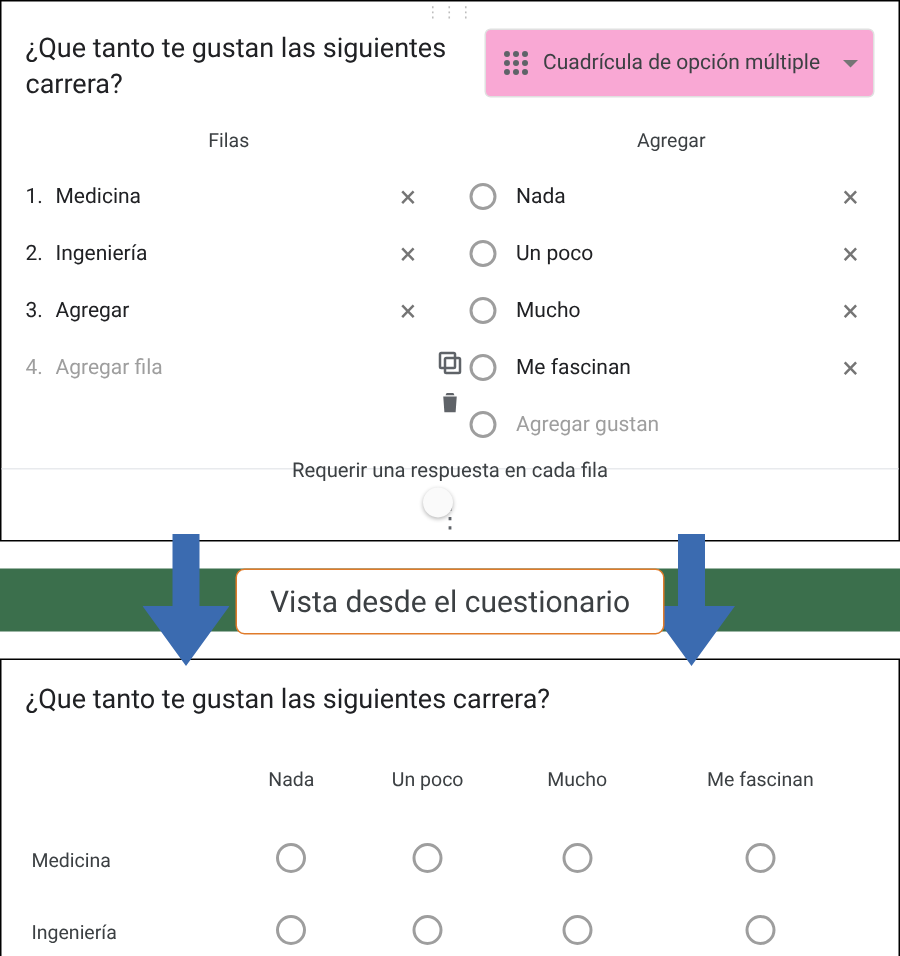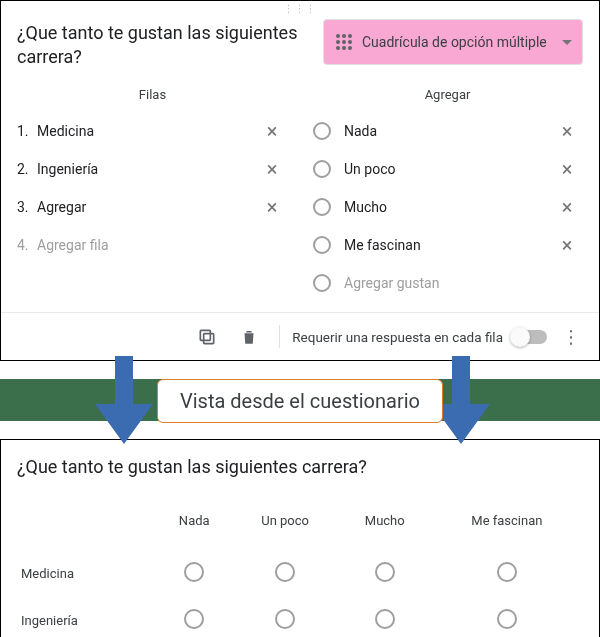--- a/index.html
+++ b/index.html
@@ -112,20 +112,21 @@
   .editor-footer {
     border-top: 1px solid #e8eaed;
     margin: 10px -16px 0 -16px;
     padding: 4px 10px;
     display: flex;
     align-items: center;
     justify-content: flex-end;
     gap: 6px;
     height: 48px;
     color: #5f6368;
+    flex-direction: column;
   }
   .footer-icon {
     width: 36px; height: 36px;
     display: inline-flex;
     align-items: center;
     justify-content: center;
     cursor: pointer;
     color: #5f6368;
   }
   .footer-sep {

